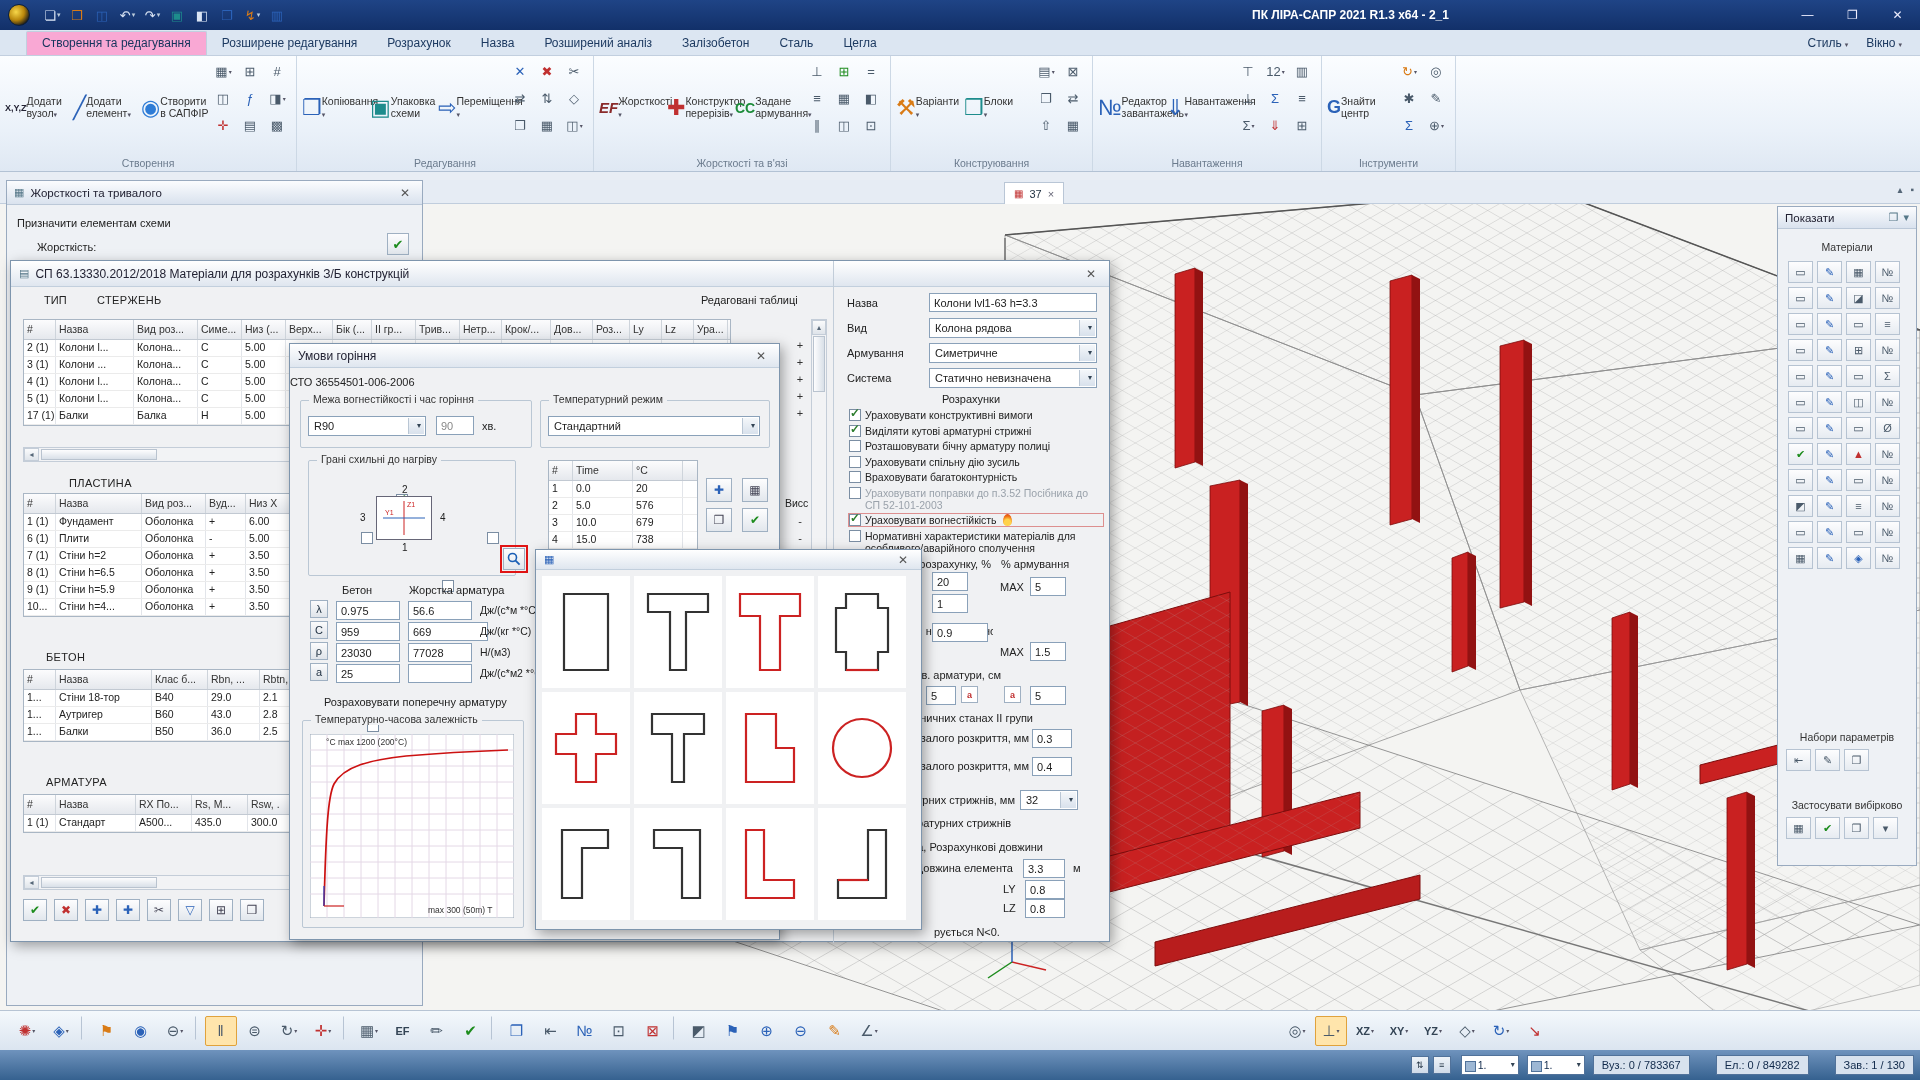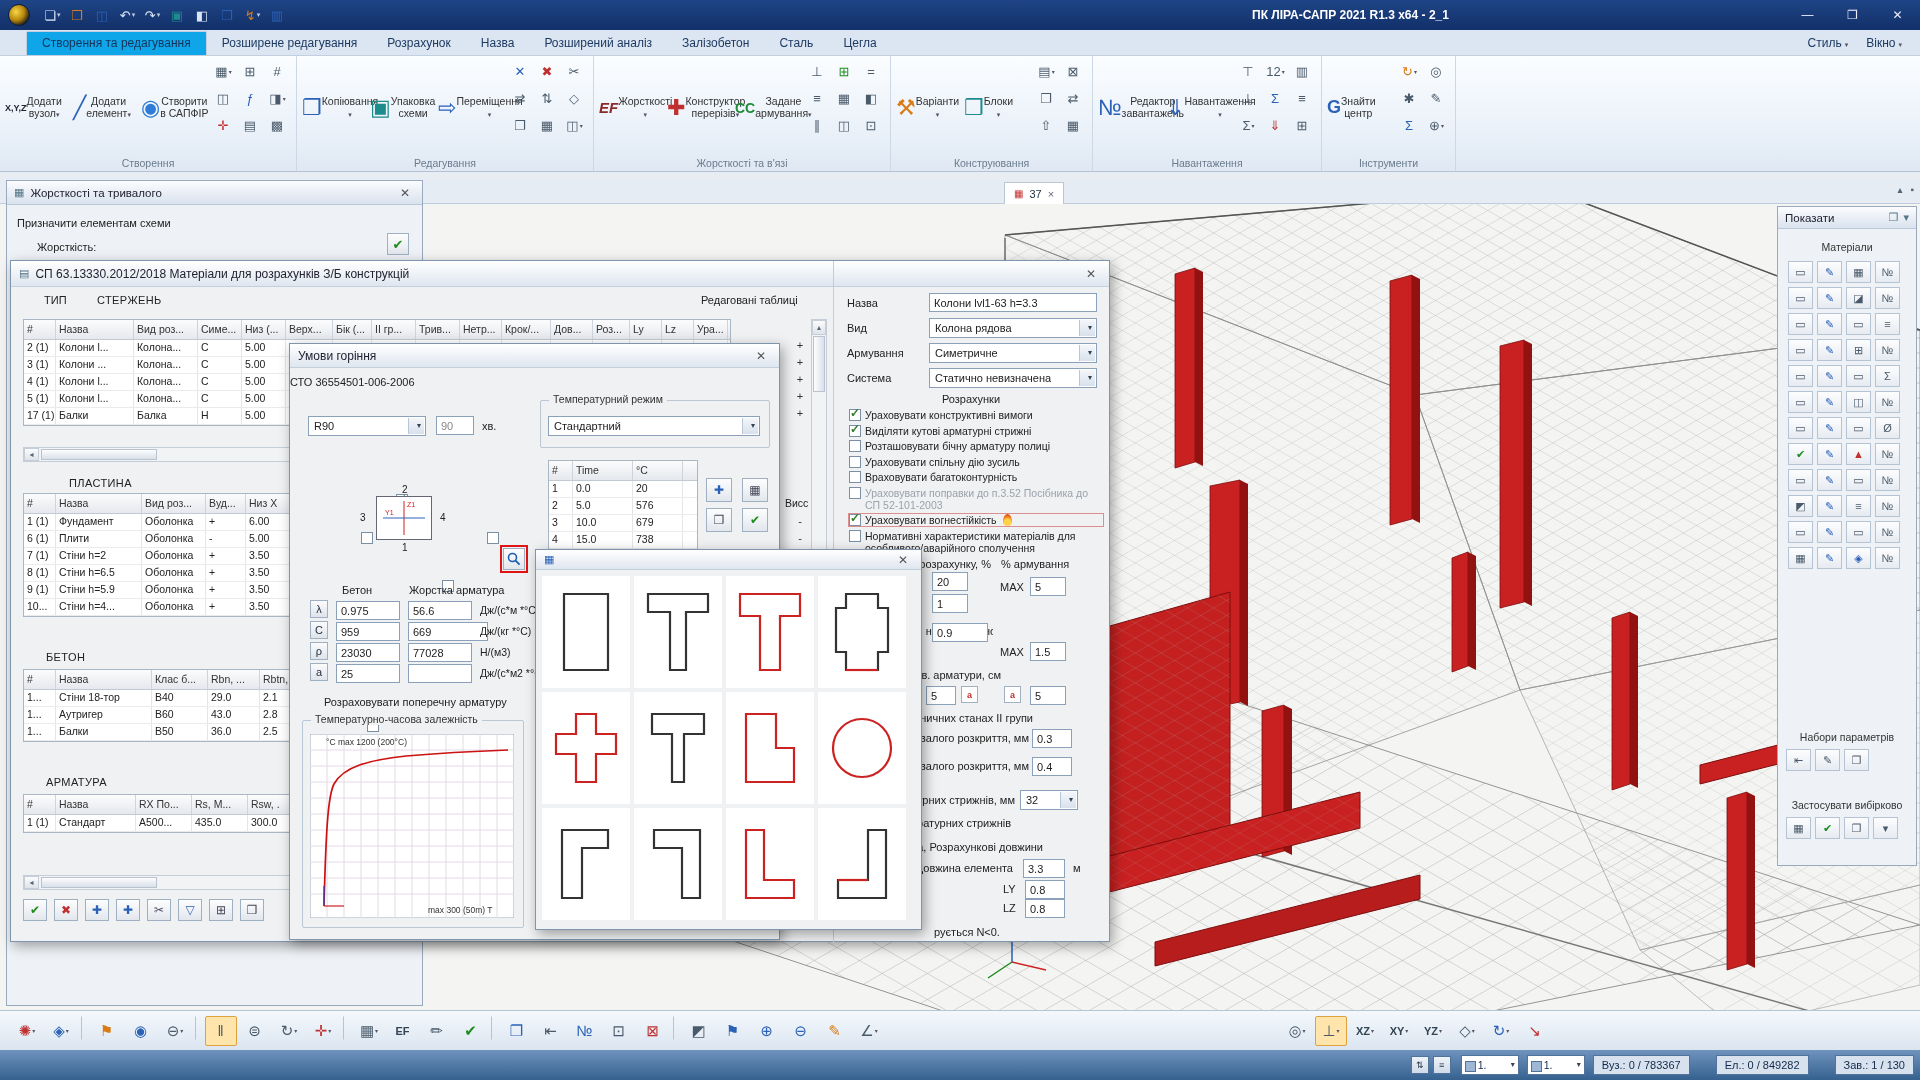--- a/index.html
+++ b/index.html
@@ -10,37 +10,37 @@
 #titlebar{position:absolute;left:0;top:0;width:1920px;height:30px;background:linear-gradient(#1f4486,#123069);display:flex;align-items:center;color:#fff}
 .logo{width:22px;height:22px;border-radius:50%;background:radial-gradient(circle at 35% 35%,#f7d74a,#b8860b 45%,#1a1a1a 78%);margin:0 10px 0 8px;border:1px solid #0a1f3f;flex:none}
 .qbtn{width:25px;height:26px;display:flex;align-items:center;justify-content:center;font-size:13px;color:#d9e4f4}
 .qbtn .crt{font-size:7px;margin-left:1px;color:#bcd}
 #tb-title{position:absolute;left:1252px;top:8px;font-size:12px;font-weight:bold;color:#fff;white-space:nowrap}
 #winbtns{position:absolute;right:0;top:0;display:flex}
 .winbtn{width:45px;height:30px;display:flex;align-items:center;justify-content:center;color:#eef;font-size:12px}
 
 #tabrow{position:absolute;left:0;top:30px;width:1920px;height:26px;background:#dce6f2;border-bottom:1px solid #c2cfdf;display:flex;align-items:flex-end;padding-left:26px}
 .rtab{padding:4px 15px 5px;font-size:12px;color:#1d3a61;white-space:nowrap}
-.rtab.active{background:#0ea5e9;border:1px solid #c2cfdf;border-bottom:none;border-radius:2px 2px 0 0;color:#16345c}
+.rtab.active{background:#f9a8d4;border:1px solid #c2cfdf;border-bottom:none;border-radius:2px 2px 0 0;color:#16345c}
 #tabrow-right{margin-left:auto;display:flex;gap:18px;padding:0 18px 5px 0;font-size:12px;color:#1d3a61}
 #tabrow-right .crt{font-size:7px;margin-left:3px}
 
 #ribbon{position:absolute;left:0;top:56px;width:1920px;height:116px;background:linear-gradient(#fbfdff,#eaf1f9 65%,#dfe8f3);border-bottom:1px solid #b3c2d4;display:flex}
 .grp{position:relative;border-right:1px solid #ccd8e5;padding:3px 5px 16px 5px;flex:none}
 .grp-c{display:flex;height:94px}
 .bigs{display:flex}
 .bb{width:68px;display:flex;flex-direction:row;align-items:center;padding-top:3px}
 .bb-ic{height:32px;display:flex;align-items:center;justify-content:center;font-size:22px;color:#4a5a6c}
 .bb-ic.xyz{font-size:9px;font-weight:bold;color:#223;letter-spacing:0}
 .bb-ic.ef{font-size:15px;font-weight:bold;color:#8a2a2a;font-style:italic}
 .bb-ic.cc{font-size:14px;font-weight:bold;color:#1d8c3a}
 .bb-ic.gcenter{font-size:18px;font-weight:bold;color:#2b62b8}
 .bb-ic.globe{color:#2e7cd6}
 .bb-ic.multi{color:#c03030}
-.bb-l{font-size:10.5px;line-height:12px;text-align:center;color:#333}
+.bb-l{font-size:10.5px;line-height:12px;color:#333}
 .crt{font-size:7px;color:#556}
 .smalls{display:grid;grid-template-rows:repeat(3,27px);grid-auto-flow:column;align-content:start;margin-left:1px}
 .sb{width:27px;height:25px;display:flex;align-items:center;justify-content:center}
 .sb .sg{font-size:13px;color:#4a5a6a}
 .sb .crt{font-size:6px;margin-left:1px}
 .grp-l{position:absolute;bottom:2px;left:0;right:0;text-align:center;font-size:10.5px;color:#6b7b8d;white-space:nowrap}
 .red{color:#c03030!important}.blue{color:#2b62b8!important}.green{color:#1d8c1d!important}
 .orange{color:#d97b16!important}.teal{color:#1d8c8c!important}
 
 #view{position:absolute;left:0;top:180px}
@@ -1238,33 +1238,39 @@
     <div class="lbl" style="left:923px;top:665px">рується N&lt;0.</div>
   </div>
 
   <div class="dlg" style="left:289px;top:343px;width:491px;height:597px;z-index:30">
     <div class="dhead" style="height:24px">
       <span>Умови горіння</span>
       <span class="xbtn">✕</span>
     </div>
     <div class="lbl" style="left:0;top:32px;width:491px;text-align:left">СТО 36554501-006-2006</div>
 
+    <div class="gbox" style="left:10px;top:56px;width:232px;height:48px">
+      <span class="leg">Межа вогнестійкості і час горіння</span>
+    </div>
     <div class="combo" style="left:18px;top:72px;width:118px">
         <span>R90</span>
       </div>
     <div class="fld" style="left:146px;top:72px;width:38px;color:#888">90</div>
     <div class="lbl" style="left:192px;top:76px">хв.</div>
 
     <div class="gbox" style="left:250px;top:56px;width:230px;height:48px">
       <span class="leg">Температурний режим</span>
     </div>
     <div class="combo" style="left:258px;top:72px;width:212px">
         <span>Стандартний</span>
       </div>
 
+    <div class="gbox" style="left:18px;top:116px;width:208px;height:116px">
+      <span class="leg">Грані схильні до нагріву</span>
+    </div>
     <span class="cbx on abs" style="left:106px;top:126px"></span>
     <div class="lbl" style="left:112px;top:140px;font-size:10px">2</div>
     <div class="fdia" style="left:86px;top:152px;width:56px;height:44px">
       <svg width="54" height="42" viewBox="0 0 54 42">
         <line x1="27" y1="4" x2="27" y2="38" stroke="#cc2222" stroke-width="1"></line>
         <line x1="6" y1="21" x2="48" y2="21" stroke="#2b62b8" stroke-width="1"></line>
         <text x="30" y="10" font-size="7" fill="#cc2222">Z1</text>
         <text x="8" y="18" font-size="7" fill="#cc2222">Y1</text>
       </svg>
     </div>

